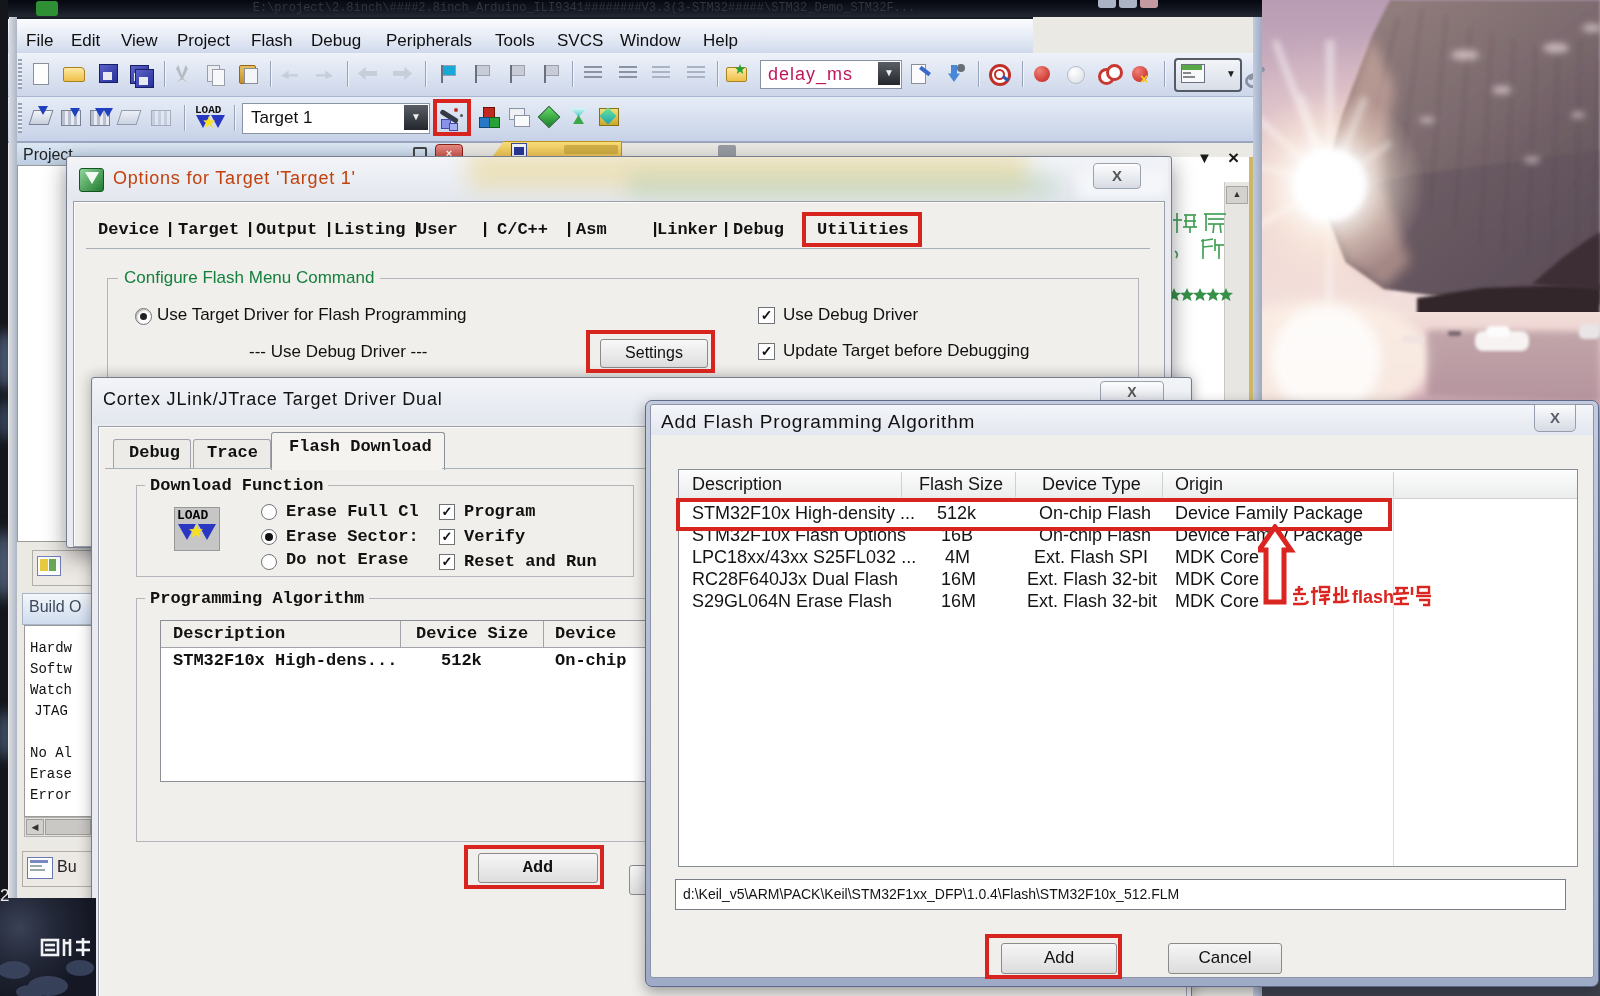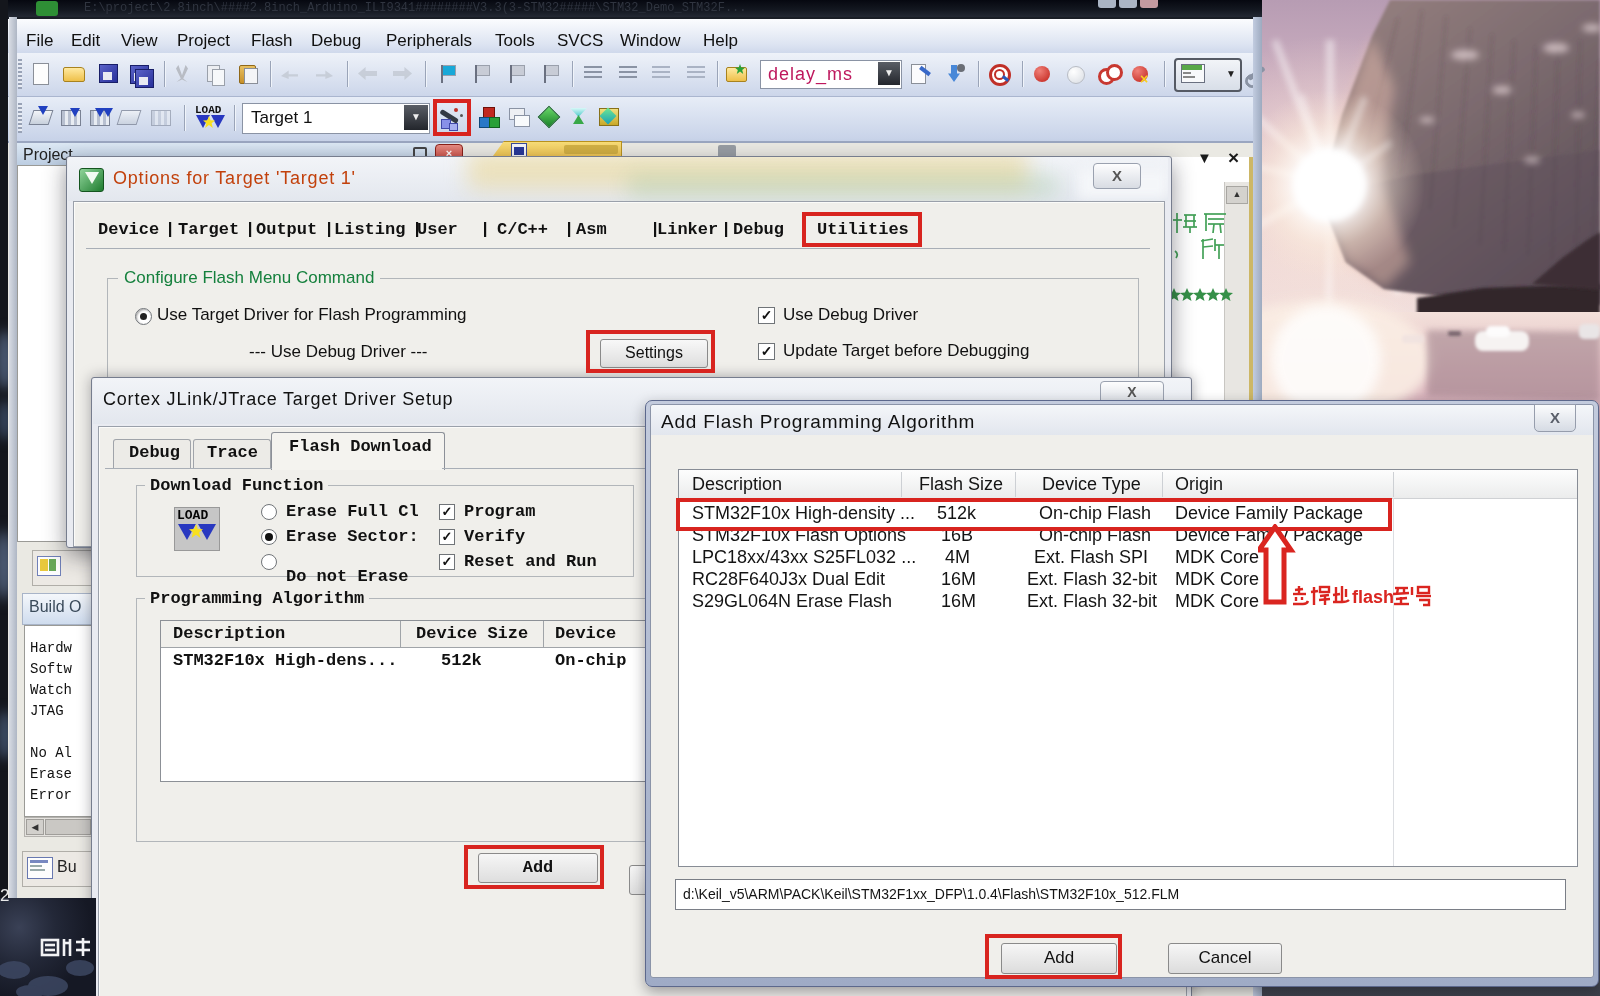--- a/index.html
+++ b/index.html
@@ -1,19 +1,19 @@
 <!DOCTYPE html>
 <html><head>
 <meta charset="utf-8">
 <style>
   html,body{margin:0;padding:0;}
   body{width:1600px;height:996px;overflow:hidden;position:relative;
        font-family:"Liberation Sans",sans-serif;background:#14161c;}
   .abs{position:absolute;}
-  .mono{font-family:"Liberation Mono",monospace;}
+  .mono{font-family:"Liberation Mono",monospace;text-align:center;}
   .mb{font-weight:bold;}
   .redbox{position:absolute;border:4px solid #d8241f;z-index:60;}
   .ic{position:absolute;top:10px;width:22px;height:22px;}
   .ic2{position:absolute;top:9px;width:22px;height:24px;}
   .sep1,.sep2{position:absolute;top:8px;width:1px;height:26px;background:#9aa4b8;border-right:1px solid #f0f4fa;}
   .grip{position:absolute;top:6px;width:4px;height:30px;background:repeating-linear-gradient(#98a2b6 0 2px,#e8ecf4 2px 4px);}
   .floppy{position:absolute;left:2px;top:1px;width:17px;height:17px;background:linear-gradient(135deg,#5a62c8,#28309a);border:1px solid #181e68;}
   .floppy:after{content:"";position:absolute;left:3px;top:7px;width:9px;height:8px;background:#e8eaf2;}
   .garrow{position:absolute;left:2px;top:4px;width:17px;height:12px;background:#c2c8d2;clip-path:polygon(0 60%,55% 60%,55% 30%,100% 75%,55% 100%,55% 80%,0 80%);opacity:.8;}
   .garrowl{position:absolute;left:1px;top:4px;width:19px;height:13px;background:#c2c8d2;clip-path:polygon(40% 0,40% 30%,100% 30%,100% 70%,40% 70%,40% 100%,0 50%);opacity:.8;}
@@ -189,21 +189,21 @@
   <div class="abs" style="left:0;top:0;width:1254px;height:17px;
     background:linear-gradient(#060810,#141821 60%,#232833);">
     <div class="abs" style="left:28px;top:1px;width:22px;height:15px;background:#2e8f35;border-radius:3px;"></div>
     <div class="abs mono" style="left:76px;top:1px;width:1000px;height:16px;color:#303540;font-size:12px;
       white-space:nowrap;overflow:hidden;">E:\project\2.8inch\####2.8inch_Arduino_ILI9341########V3.3(3-STM32#####\STM32_Demo_STM32F...</div>
     <div class="abs" style="left:1090px;top:0;width:18px;height:8px;background:#aab4c4;border-radius:0 0 3px 3px;"></div>
     <div class="abs" style="left:1111px;top:0;width:18px;height:8px;background:#aab4c4;border-radius:0 0 3px 3px;"></div>
     <div class="abs" style="left:1132px;top:0;width:18px;height:8px;background:#c49aa0;border-radius:0 0 3px 3px;"></div>
   </div>
 
-  <div class="abs" style="left:0;top:17px;width:1254px;height:36px;
+  <div class="abs" style="left:0;top:17px;width:1025px;height:36px;
     background:linear-gradient(#fbfcfe,#dde4f2 70%,#ccd6ea);border-top:2px solid #1a1e26;">
     <div class="abs" style="top:12px;left:18px;color:#101010;font-size:17px;">File</div>
     <div class="abs" style="top:12px;left:63px;color:#101010;font-size:17px;">Edit</div>
     <div class="abs" style="top:12px;left:113px;color:#101010;font-size:17px;">View</div>
     <div class="abs" style="top:12px;left:169px;color:#101010;font-size:17px;">Project</div>
     <div class="abs" style="top:12px;left:243px;color:#101010;font-size:17px;">Flash</div>
     <div class="abs" style="top:12px;left:303px;color:#101010;font-size:17px;">Debug</div>
     <div class="abs" style="top:12px;left:378px;color:#101010;font-size:17px;">Peripherals</div>
     <div class="abs" style="top:12px;left:487px;color:#101010;font-size:17px;">Tools</div>
     <div class="abs" style="top:12px;left:549px;color:#101010;font-size:17px;">SVCS</div>
@@ -609,21 +609,21 @@
     <div class="abs" style="left:684px;top:141px;width:15px;height:15px;background:#fff;border:1px solid #707478;
       font-size:14px;font-weight:bold;line-height:14px;text-align:center;color:#111;">✓</div>
     <div class="abs" style="left:709px;top:139px;font-size:17px;color:#111;">Update Target before Debugging</div>
   </div>
 </div>
 
 <div class="abs" id="cortexdlg" style="left:91px;top:377px;width:1099px;height:619px;z-index:20;
   background:#e9ebf1;border:1px solid #767d8e;border-radius:3px 3px 0 0;box-shadow:0 0 14px rgba(20,20,30,.35);">
   <div class="abs" style="left:1px;top:0;width:1097px;height:46px;
     background:linear-gradient(#f2f4f8,#e3e7ee);border-radius:3px 3px 0 0;"></div>
-  <div class="abs" style="left:11px;top:11px;font-size:18px;letter-spacing:.8px;color:#111;">Cortex JLink/JTrace Target Driver Setup</div>
+  <div class="abs" style="left:11px;top:11px;font-size:18px;letter-spacing:.8px;color:#111;">Cortex JLink/JTrace Target Driver Dual</div>
   <div class="abs" style="left:1008px;top:3px;width:62px;height:22px;border-radius:4px;
     background:linear-gradient(#fdfdfe,#d8dce3);border:1px solid #9aa1af;
     color:#555;font-weight:bold;font-size:14px;text-align:center;line-height:21px;">X</div>
 
   <div class="abs" style="left:6px;top:48px;width:1087px;height:571px;background:#f0efeb;
     border:1px solid #9aa0aa;border-bottom:none;box-shadow:inset 1px 1px 0 #fbfbf9;">
 
     <div class="abs mono mb" style="left:0;top:0;width:1087px;height:42px;font-size:17px;color:#111;">
       <div class="abs" style="left:14px;top:12px;width:76px;height:29px;border:1px solid #a0a4aa;border-bottom:none;
         border-radius:3px 3px 0 0;background:#ecebe7;"></div>
@@ -649,21 +649,21 @@
         clip-path:polygon(50% 0,63% 35%,100% 38%,72% 60%,82% 100%,50% 76%,18% 100%,28% 60%,0 38%,37% 35%);"></div>
     </div>
 
     <div class="abs" style="left:162px;top:77px;width:14px;height:14px;border-radius:50%;background:#fff;border:1px solid #707478;"></div>
     <div class="abs" style="left:162px;top:102px;width:14px;height:14px;border-radius:50%;background:#fff;border:1px solid #707478;">
       <div style="position:absolute;left:3px;top:3px;width:8px;height:8px;border-radius:50%;background:#111;"></div>
       </div>
     <div class="abs" style="left:162px;top:127px;width:14px;height:14px;border-radius:50%;background:#fff;border:1px solid #707478;"></div>
     <div class="abs mono mb" style="left:187px;top:75px;font-size:17px;color:#111;">Erase Full Cl</div>
     <div class="abs mono mb" style="left:187px;top:100px;font-size:17px;color:#111;">Erase Sector:</div>
-    <div class="abs mono mb" style="left:187px;top:140px;font-size:17px;color:#111;">Do not Erase</div>
+    <div class="abs mono mb" style="left:187px;top:123px;font-size:17px;color:#111;">Do not Erase</div>
 
     <div class="abs cbx" style="left:340px;top:77px;">✓</div>
     <div class="abs cbx" style="left:340px;top:102px;">✓</div>
     <div class="abs cbx" style="left:340px;top:127px;">✓</div>
     <div class="abs mono mb" style="left:365px;top:75px;font-size:17px;color:#111;">Program</div>
     <div class="abs mono mb" style="left:365px;top:100px;font-size:17px;color:#111;">Verify</div>
     <div class="abs mono mb" style="left:365px;top:125px;font-size:17px;color:#111;">Reset and Run</div>
 
     <div class="abs" style="left:37px;top:171px;width:508px;height:242px;border:1px solid #b2b6ba;border-right:none;"></div>
     <div class="abs mono mb" style="left:46px;top:162px;background:#f0efeb;padding:0 5px;font-size:17px;color:#111;">Programming Algorithm</div>
@@ -717,21 +717,21 @@
         <div class="abs" style="left:360px;top:0;">On-chip Flash</div>
         <div class="abs" style="left:496px;top:0;">Device Family Package</div>
         <div class="abs" style="left:13px;top:22px;">STM32F10x Flash Options</div>
         <div class="abs" style="left:262px;top:22px;">16B</div>
         <div class="abs" style="left:360px;top:22px;">On-chip Flash</div>
         <div class="abs" style="left:496px;top:22px;">Device Family Package</div>
         <div class="abs" style="left:13px;top:44px;">LPC18xx/43xx S25FL032 ...</div>
         <div class="abs" style="left:266px;top:44px;">4M</div>
         <div class="abs" style="left:355px;top:44px;">Ext. Flash SPI</div>
         <div class="abs" style="left:496px;top:44px;">MDK Core</div>
-        <div class="abs" style="left:13px;top:66px;">RC28F640J3x Dual Edit</div>
+        <div class="abs" style="left:13px;top:66px;">RC28F640J3x Dual Flash</div>
         <div class="abs" style="left:262px;top:66px;">16M</div>
         <div class="abs" style="left:348px;top:66px;">Ext. Flash 32-bit</div>
         <div class="abs" style="left:496px;top:66px;">MDK Core</div>
         <div class="abs" style="left:13px;top:88px;">S29GL064N Erase Flash</div>
         <div class="abs" style="left:262px;top:88px;">16M</div>
         <div class="abs" style="left:348px;top:88px;">Ext. Flash 32-bit</div>
         <div class="abs" style="left:496px;top:88px;">MDK Core</div>
       </div>
       <div class="abs" style="left:714px;top:28px;width:1px;height:368px;background:#dcdee2;"></div>
     </div>

